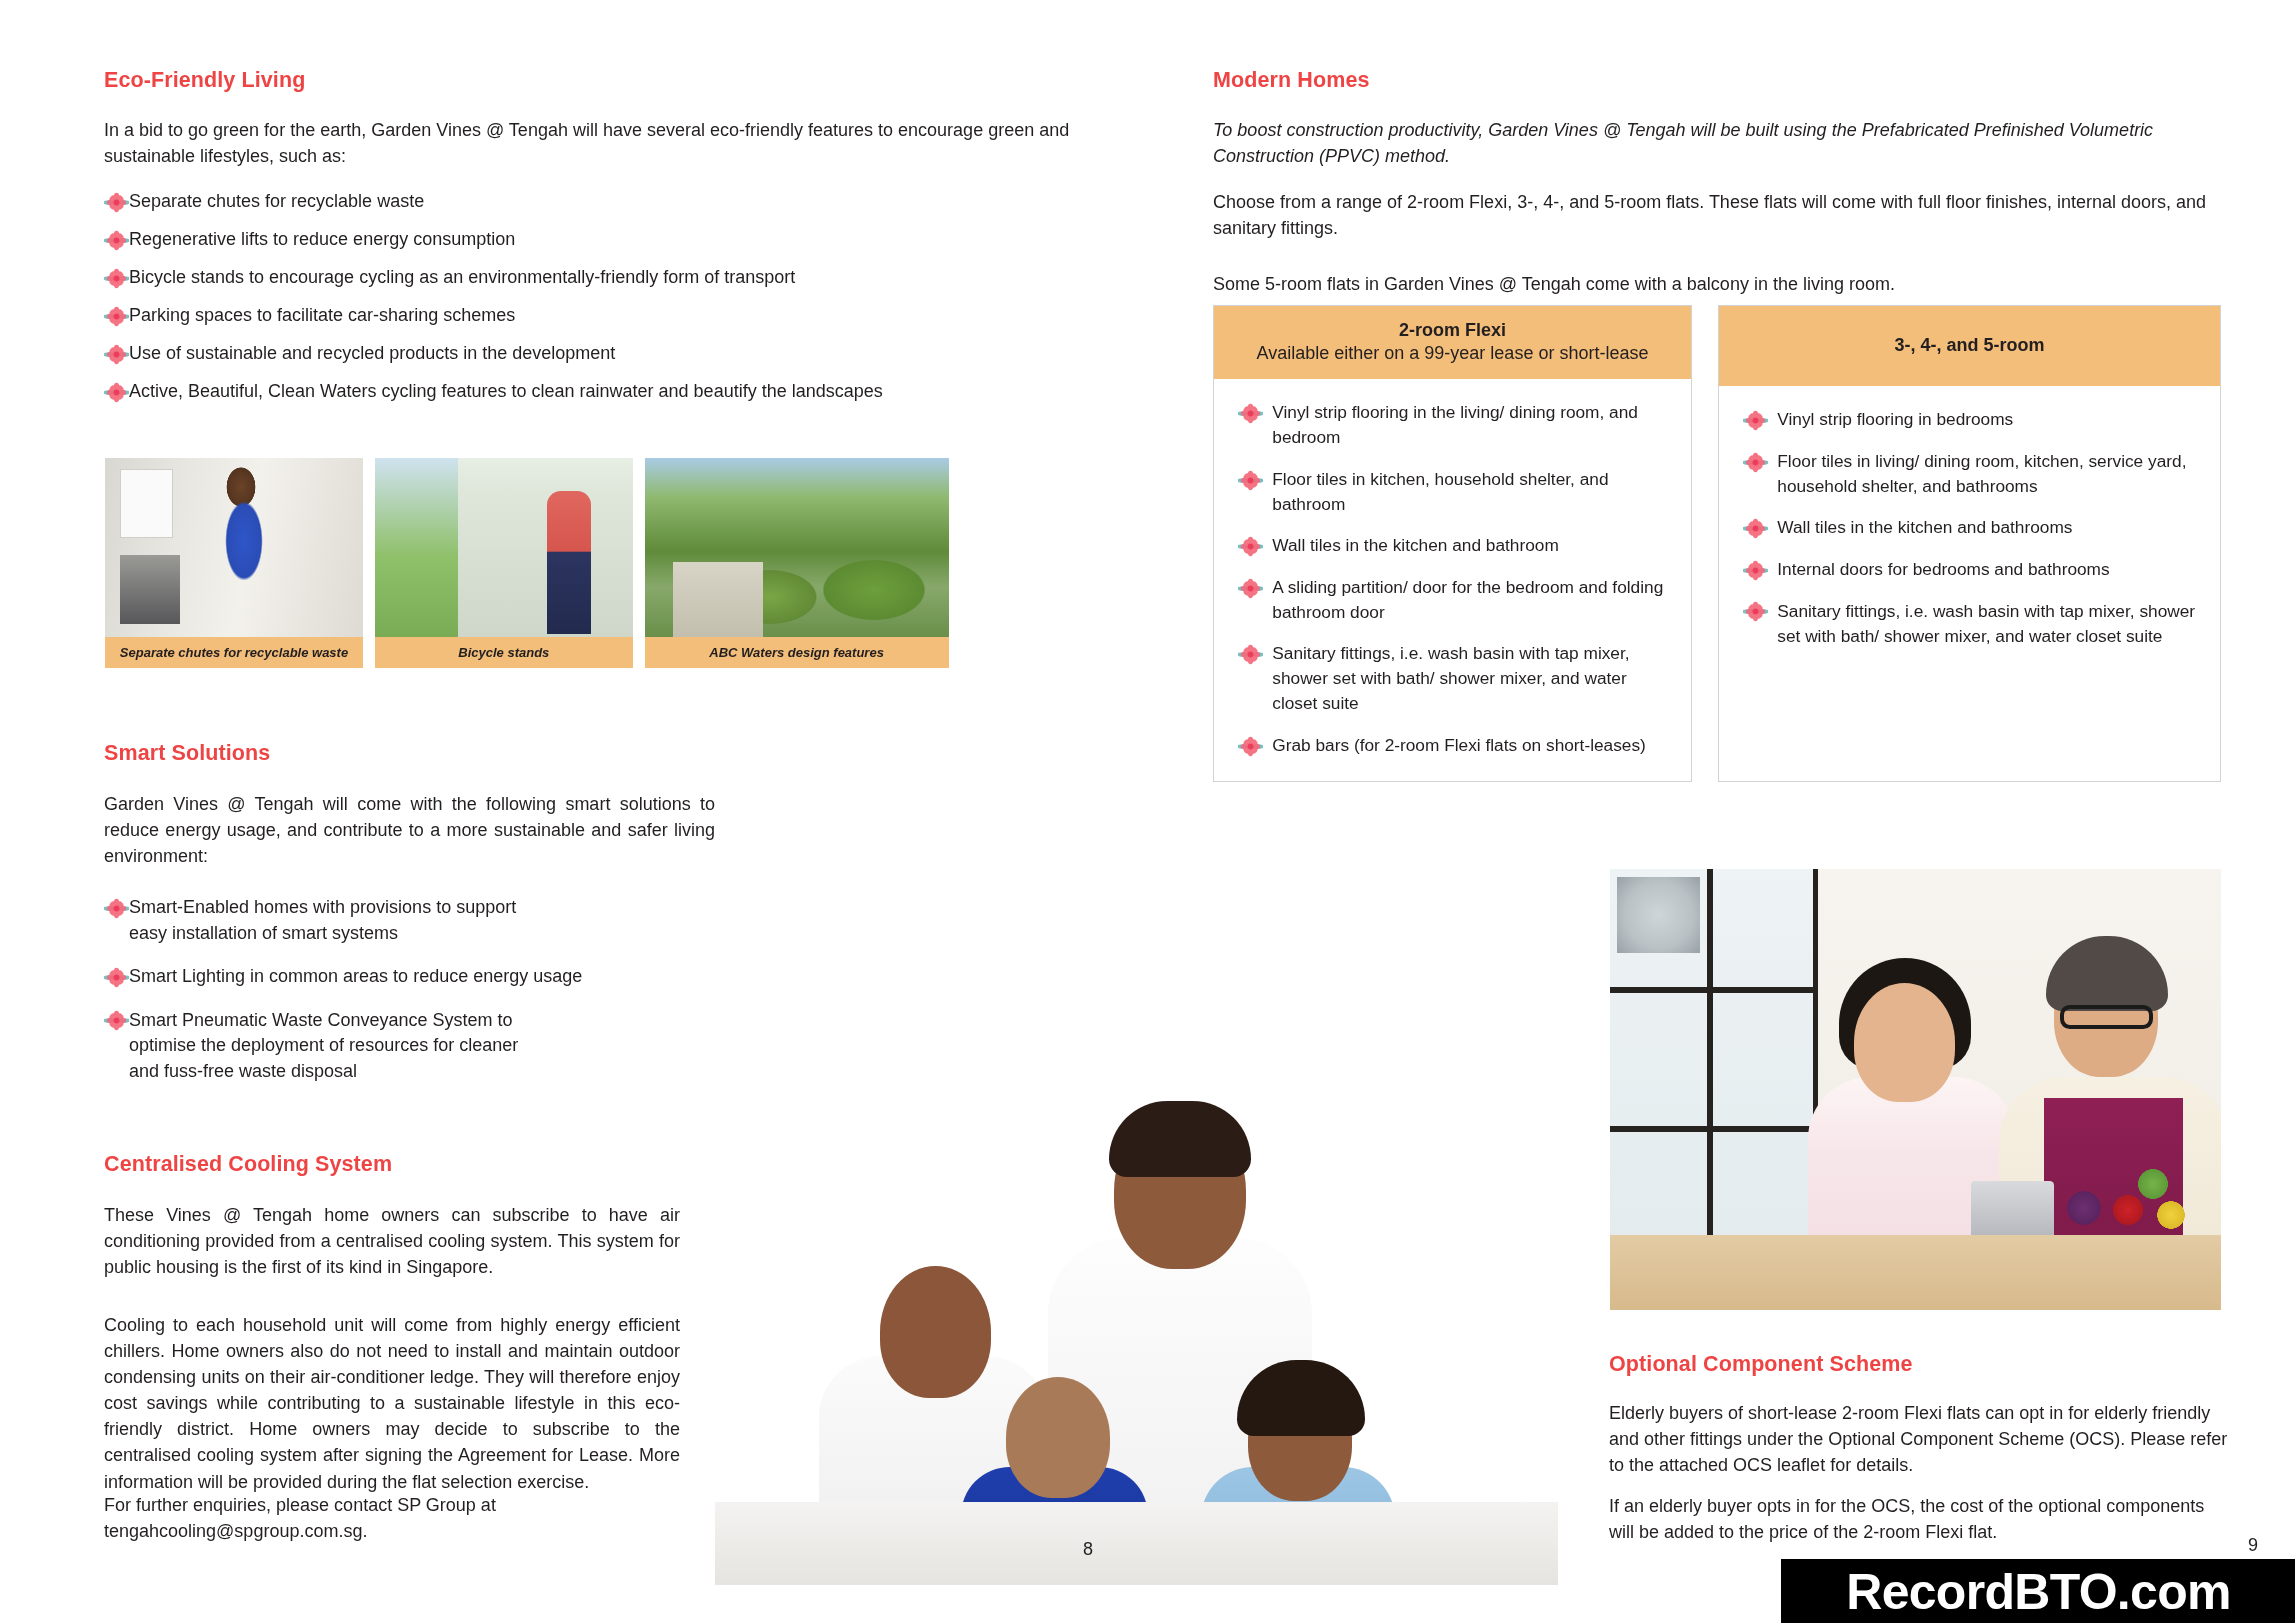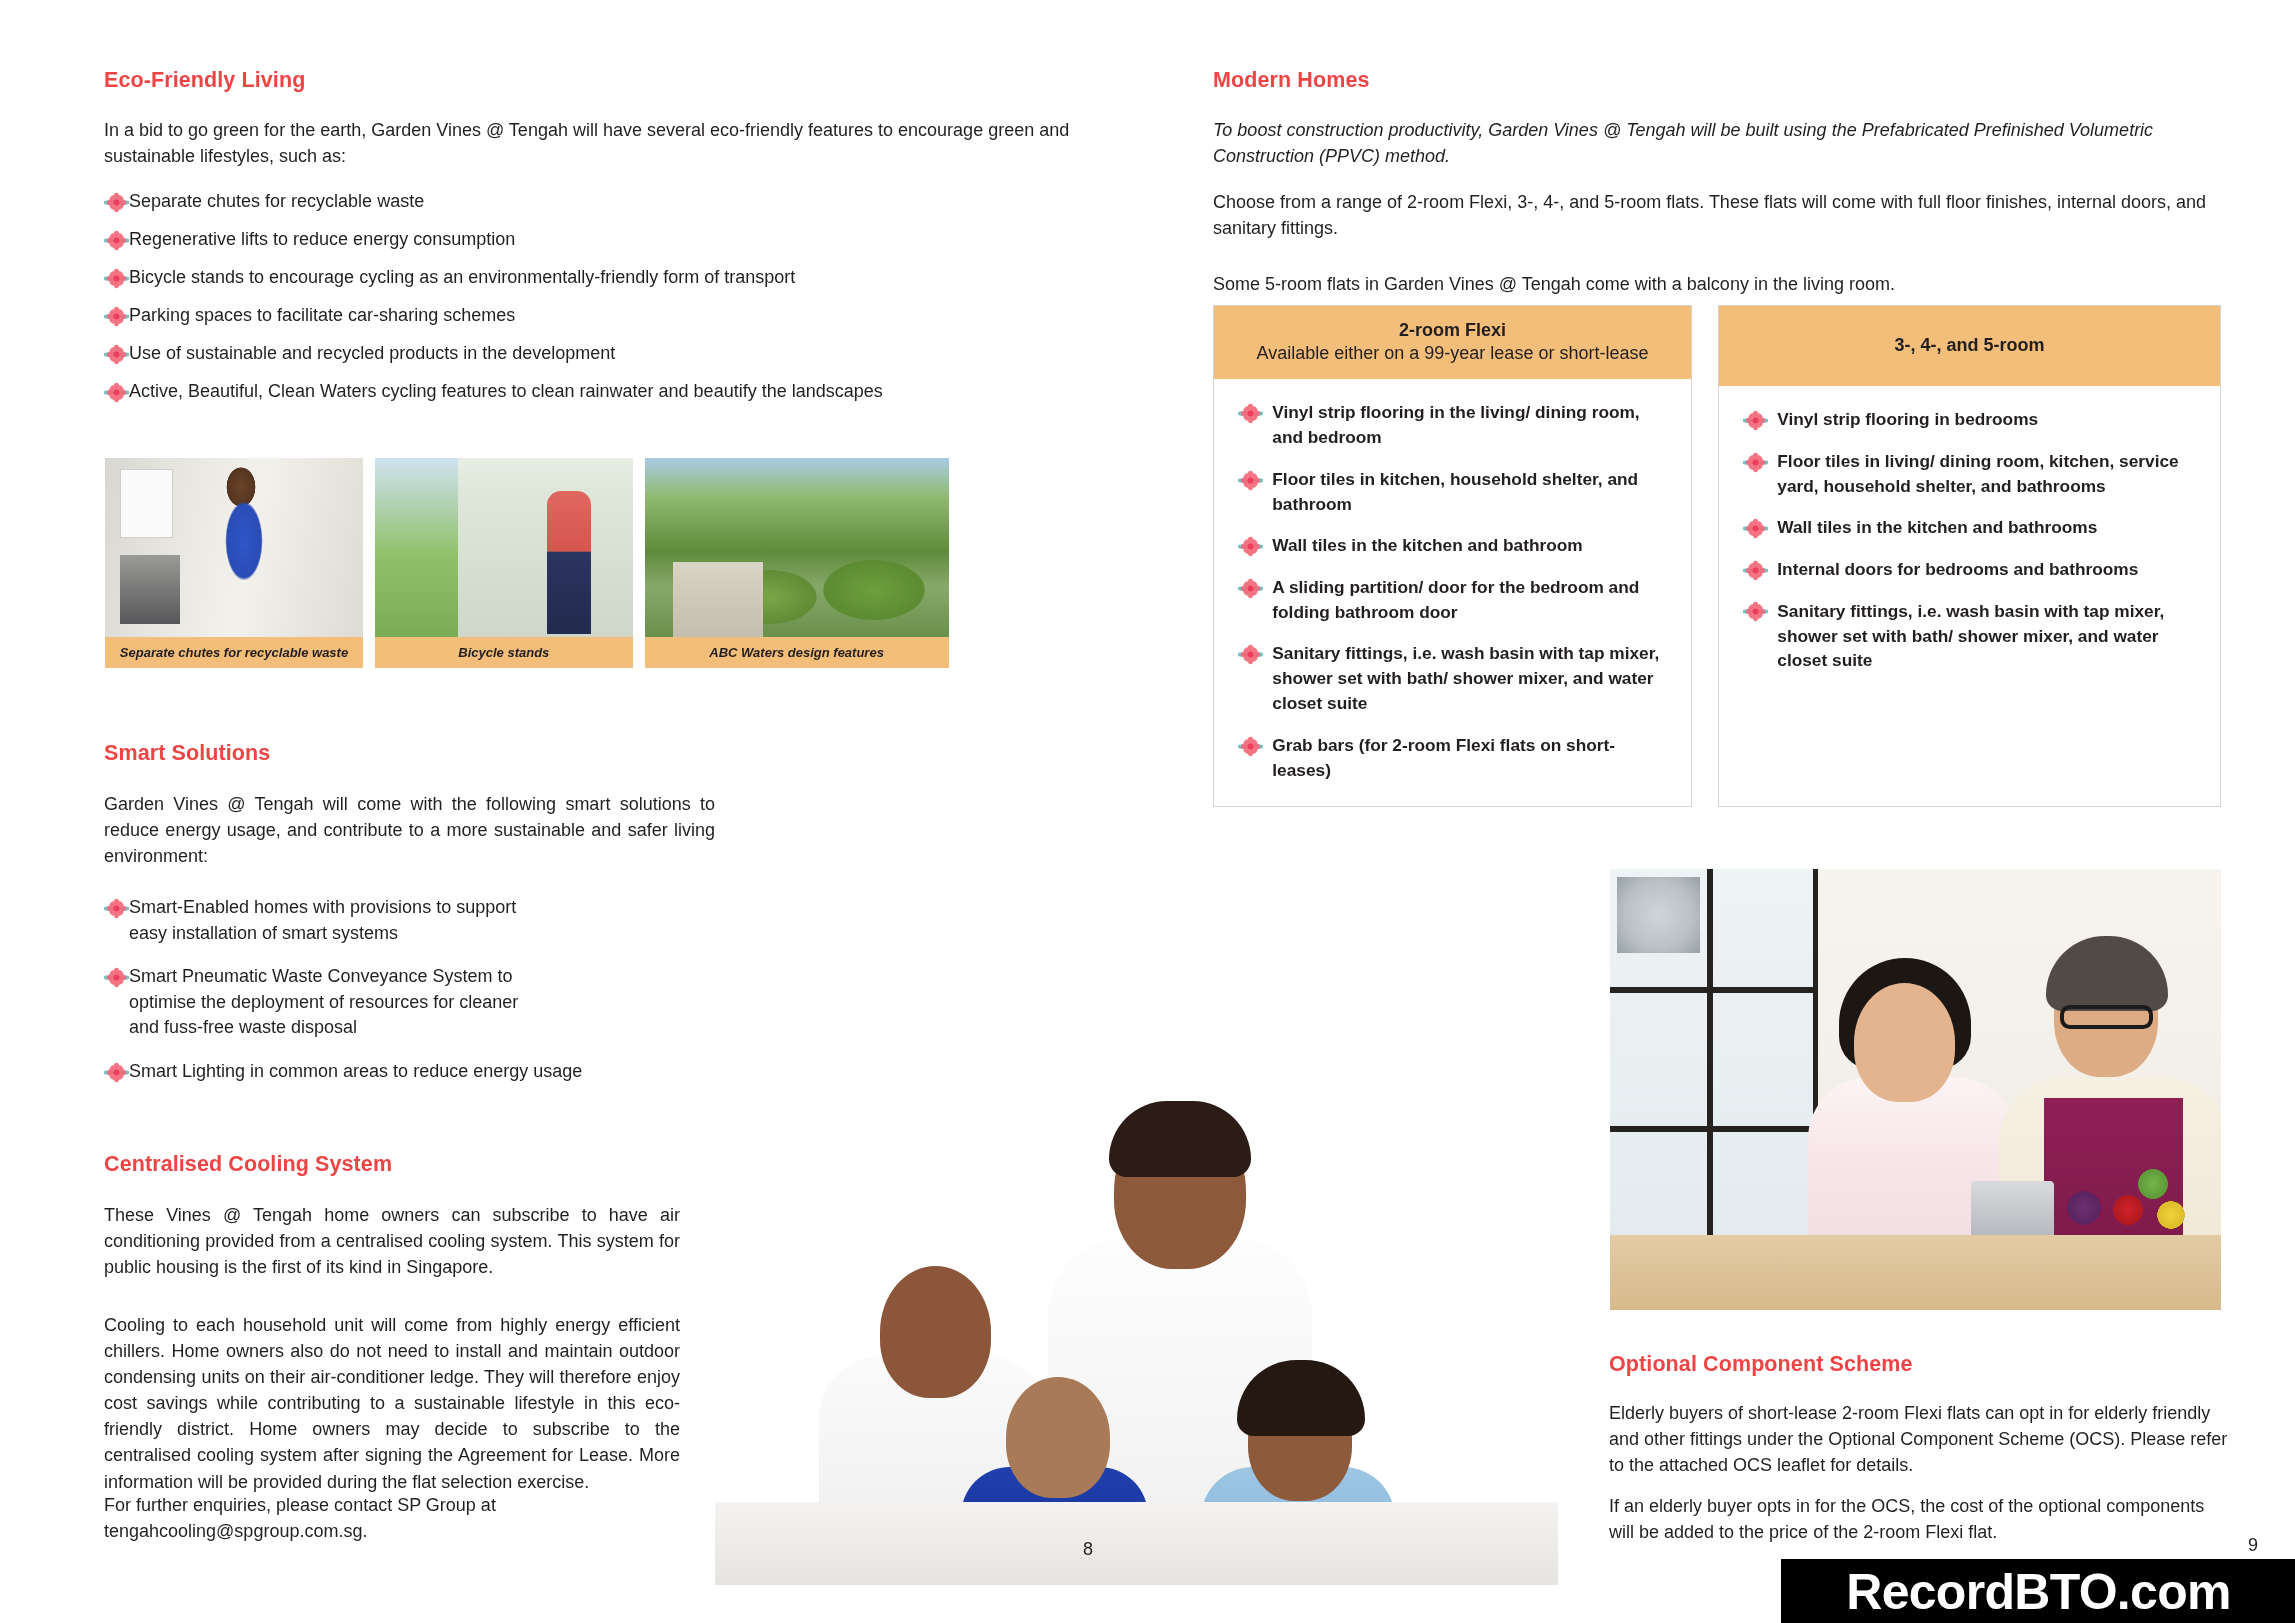--- a/index.html
+++ b/index.html
@@ -147,21 +147,21 @@
 
   
   #tables { position:absolute; left:1213px; top:305px; width:1008px; display:flex; gap:26px; }
   .spec-box { border: 0.7px solid #d4d3d2; background:#fff; }
   .spec-box.a { width: 479px; }
   .spec-box.b { width: 503px; }
   .spec-hd { background:#f3bd7a; padding: 12.5px 7px 14px; text-align:center; }
   .spec-hd .t1 { font-size:18px; font-weight:bold; color:#231f20; line-height:1.3; }
   .spec-hd .t2 { font-size:18px; color:#231f20; line-height:1.3; }
   .spec-body { padding: 21px 21px 23.6px 23.6px; }
-  .spec-body .bullet-row { margin-bottom: 16.7px; font-weight: bold; }
+  .spec-body .bullet-row { margin-bottom: 16.7px; }
   .spec-body .bullet-txt { font-size: 17.3px; line-height:1.44; }
   .spec-body .bullet-row:last-child { margin-bottom:0; }
   .spec-box.a .spec-body { min-height: 308px; }
   .spec-box.b .spec-body { min-height: 308px; }
 
   
   #cook-photo {
     position:absolute; left:1610px; top:869px; width:611px; height:441px; overflow:hidden;
     background: linear-gradient(180deg,#f7f4ef 0%, #f2eee8 60%, #e9e4dc 100%);
   }
@@ -401,41 +401,41 @@
             <ellipse cx="10" cy="15" rx="6" ry="4"></ellipse>
               <ellipse cx="26" cy="15" rx="6" ry="4"></ellipse>
             <ellipse cx="12.5" cy="9.5" rx="5" ry="4" transform="rotate(-45 12.5 9.5)"></ellipse>
             <ellipse cx="23.5" cy="9.5" rx="5" ry="4" transform="rotate(45 23.5 9.5)"></ellipse>
             <ellipse cx="12.5" cy="20.5" rx="5" ry="4" transform="rotate(45 12.5 20.5)"></ellipse>
             <ellipse cx="23.5" cy="20.5" rx="5" ry="4" transform="rotate(-45 23.5 20.5)"></ellipse>
           </g>
           <circle cx="18" cy="15" r="4.2" fill="#ee3d5c"></circle>
         </svg>
       </span>
+      <span class="bullet-txt">Smart Lighting in common areas to reduce energy usage</span>
+    </div>
+    <div class="bullet-row">
+      <span class="flower">
+        <svg width="25" height="21" viewBox="0 0 36 30">
+          <ellipse cx="7" cy="15" rx="8" ry="3.4" fill="#5fb6bd" opacity=".85"></ellipse>
+          <ellipse cx="29" cy="15" rx="8" ry="3.4" fill="#5fb6bd" opacity=".85"></ellipse>
+          <g fill="#f4697a" opacity=".92">
+            <ellipse cx="18" cy="7" rx="4" ry="6"></ellipse>
+              <ellipse cx="18" cy="23" rx="4" ry="6"></ellipse>
+            <ellipse cx="10" cy="15" rx="6" ry="4"></ellipse>
+              <ellipse cx="26" cy="15" rx="6" ry="4"></ellipse>
+            <ellipse cx="12.5" cy="9.5" rx="5" ry="4" transform="rotate(-45 12.5 9.5)"></ellipse>
+            <ellipse cx="23.5" cy="9.5" rx="5" ry="4" transform="rotate(45 23.5 9.5)"></ellipse>
+            <ellipse cx="12.5" cy="20.5" rx="5" ry="4" transform="rotate(45 12.5 20.5)"></ellipse>
+            <ellipse cx="23.5" cy="20.5" rx="5" ry="4" transform="rotate(-45 23.5 20.5)"></ellipse>
+          </g>
+          <circle cx="18" cy="15" r="4.2" fill="#ee3d5c"></circle>
+        </svg>
+      </span>
       <span class="bullet-txt" style="max-width:409px">Smart Pneumatic Waste Conveyance System to optimise the deployment of resources for cleaner and fuss-free waste disposal</span>
-    </div>
-    <div class="bullet-row">
-      <span class="flower">
-        <svg width="25" height="21" viewBox="0 0 36 30">
-          <ellipse cx="7" cy="15" rx="8" ry="3.4" fill="#5fb6bd" opacity=".85"></ellipse>
-          <ellipse cx="29" cy="15" rx="8" ry="3.4" fill="#5fb6bd" opacity=".85"></ellipse>
-          <g fill="#f4697a" opacity=".92">
-            <ellipse cx="18" cy="7" rx="4" ry="6"></ellipse>
-              <ellipse cx="18" cy="23" rx="4" ry="6"></ellipse>
-            <ellipse cx="10" cy="15" rx="6" ry="4"></ellipse>
-              <ellipse cx="26" cy="15" rx="6" ry="4"></ellipse>
-            <ellipse cx="12.5" cy="9.5" rx="5" ry="4" transform="rotate(-45 12.5 9.5)"></ellipse>
-            <ellipse cx="23.5" cy="9.5" rx="5" ry="4" transform="rotate(45 23.5 9.5)"></ellipse>
-            <ellipse cx="12.5" cy="20.5" rx="5" ry="4" transform="rotate(45 12.5 20.5)"></ellipse>
-            <ellipse cx="23.5" cy="20.5" rx="5" ry="4" transform="rotate(-45 23.5 20.5)"></ellipse>
-          </g>
-          <circle cx="18" cy="15" r="4.2" fill="#ee3d5c"></circle>
-        </svg>
-      </span>
-      <span class="bullet-txt">Smart Lighting in common areas to reduce energy usage</span>
     </div>
   </div>
 
   <div id="cool-head" class="sec-head">Centralised Cooling System</div>
   <div id="cool-p1" class="body-text">These Vines @ Tengah home owners can subscribe to have air conditioning provided from a centralised cooling system. This system for public housing is the first of its kind in Singapore.</div>
   <div id="cool-p2" class="body-text">Cooling to each household unit will come from highly energy efficient chillers. Home owners also do not need to install and maintain outdoor condensing units on their air-conditioner ledge. They will therefore enjoy cost savings while contributing to a sustainable lifestyle in this eco-friendly district. Home owners may decide to subscribe to the centralised cooling system after signing the Agreement for Lease. More information will be provided during the flat selection exercise.</div>
   <div id="cool-p3" class="body-text nojust">For further enquiries, please contact SP Group at tengahcooling@spgroup.com.sg.</div>
 
   <div id="family-photo">
     <div class="bg"></div>

